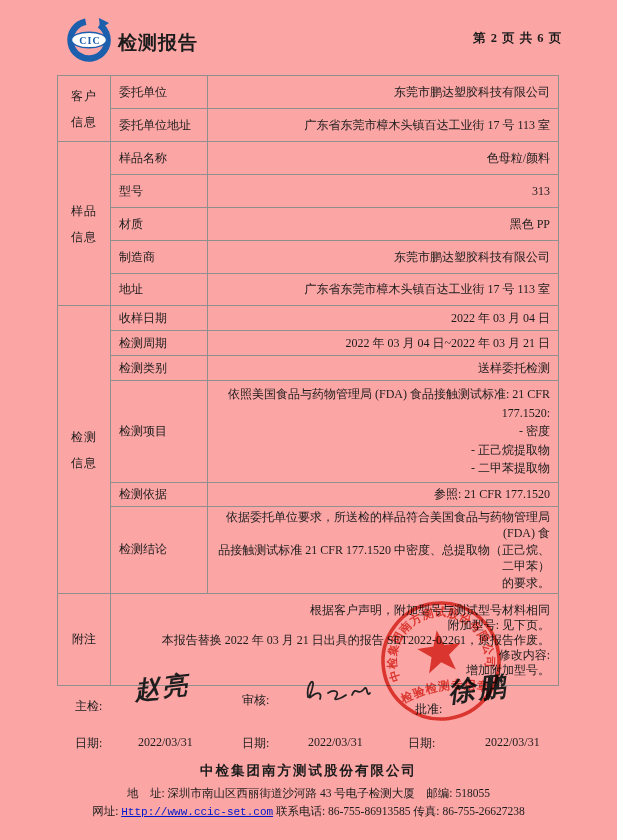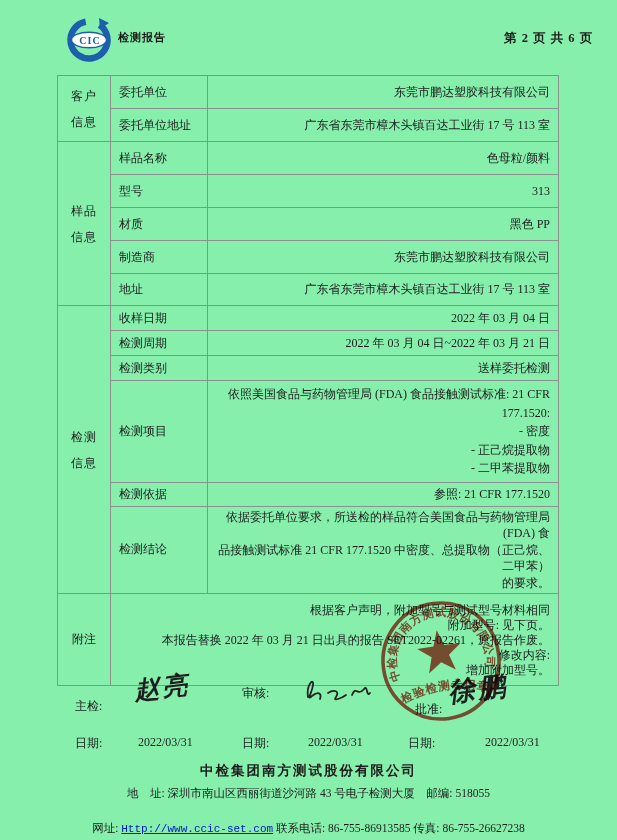--- a/index.html
+++ b/index.html
@@ -2,27 +2,27 @@
 <html><head>
 <meta charset="utf-8">
 <style>
   * { margin:0; padding:0; box-sizing:border-box; }
   html,body { background:#ffffff; }
   body {
     width:617px; height:840px;
     font-family:"Liberation Serif","DejaVu Serif",serif;
     color:#1c1c1c;
   }
-  .page { position:relative; width:617px; height:840px; background:#86efac; overflow:hidden; }
+  .page { position:relative; width:617px; height:840px; background:#fca5a5; overflow:hidden; }
 
   
   .logo { position:absolute; left:62px; top:15px; }
-  .report-title { position:absolute; left:118px; top:30px; font-size:11px; font-weight:bold; letter-spacing:1px; }
+  .report-title { position:absolute; left:118px; top:30px; font-size:19px; font-weight:bold; letter-spacing:1px; }
   .report-no { position:absolute; left:225px; top:30px; font-size:12.5px; font-weight:bold; }
-  .page-info { position:absolute; left:504px; top:30px; font-size:12.5px; font-weight:bold; letter-spacing:1px; }
+  .page-info { position:absolute; left:473px; top:30px; font-size:12.5px; font-weight:bold; letter-spacing:1px; }
 
   
   table.report { position:absolute; left:57px; top:75px; width:501px; border-collapse:collapse; table-layout:fixed;padding-left:20px; }
   table.report td { border:1px solid #8f8f8f; font-size:12px; vertical-align:middle; padding:2px 8px; }
   td.group { text-align:center; padding:2px 2px; }
   .vlabel { line-height:26px; letter-spacing:1px; }
   td.flabel { padding-left:9px; }
   td.fvalue { padding-left:11px;text-align:right; }
   .pre { white-space:pre-line; }
   tr.h33 { height:33px; } tr.h32 { height:32px; } tr.h25 { height:25px; }
@@ -39,21 +39,21 @@
     color:#1e1e1e; transform:rotate(-7deg); white-space:nowrap;
   }
 
   
   .stamp { position:absolute; left:375px; top:595px; opacity:0.88; mix-blend-mode:multiply; }
 
   
   .footer { position:absolute; left:0; top:762px; width:617px; text-align:center; }
   .footer .company { font-size:13.5px; font-weight:bold; letter-spacing:2px; }
   .footer .line2 { font-size:11.5px; margin-top:6px; }
-  .footer .line3 { font-size:11.5px; margin-top:20px; }
+  .footer .line3 { font-size:11.5px; margin-top:3px; }
   .weblink { color:#0016cc; text-decoration:underline; font-family:"Liberation Mono","DejaVu Sans Mono",monospace; font-size:11px; cursor:pointer; }
 </style>
 </head>
 <body>
 
 <div class="page">
 
   <svg class="logo" width="54" height="50" viewBox="0 0 54 50">
     <circle cx="27" cy="25" r="18.5" fill="none" stroke-width="6.5" stroke-dasharray="101 15" transform="rotate(-55 27 25)" stroke="#1c5fad"></circle>
     <polygon points="37,3 47,8 38,14" fill="#1c5fad"></polygon>
@@ -148,21 +148,21 @@
 附加型号: 见下页。
 本报告替换 2022 年 03 月 21 日出具的报告 SET2022-02261，原报告作废。
 修改内容:
 增加附加型号。</td>
     </tr>
   </tbody>
     </table>
 
   <div class="sig-area">
     <span class="abs" style="left:75px;top:33px">主检:</span>
-    <span class="abs" style="left:242px;top:20px">审核:</span>
+    <span class="abs" style="left:242px;top:27px">审核:</span>
     <span class="abs" style="left:415px;top:36px">批准:</span>
 
     <span class="abs sig-name" style="left:134px;top:6px">赵亮</span>
     <svg class="abs" style="left:298px;top:6px" width="80" height="44" viewBox="0 0 80 44">
       <path d="M10,26 C8,14 16,6 15,14 C14,22 8,30 14,25 C20,20 24,22 22,28 M30,22 C36,18 42,20 38,26 C34,31 44,27 48,24 M54,24 C58,14 60,26 66,18 C70,13 68,27 72,22" fill="none" stroke="#222222" stroke-width="1.8" stroke-linecap="round"></path>
     </svg>
     <span class="abs sig-name" style="left:448px;top:6px;font-size:27px">徐鹏</span>
 
     <span class="abs" style="left:75px;top:70px">日期:</span>
     <span class="abs" style="left:138px;top:70px">2022/03/31</span>

